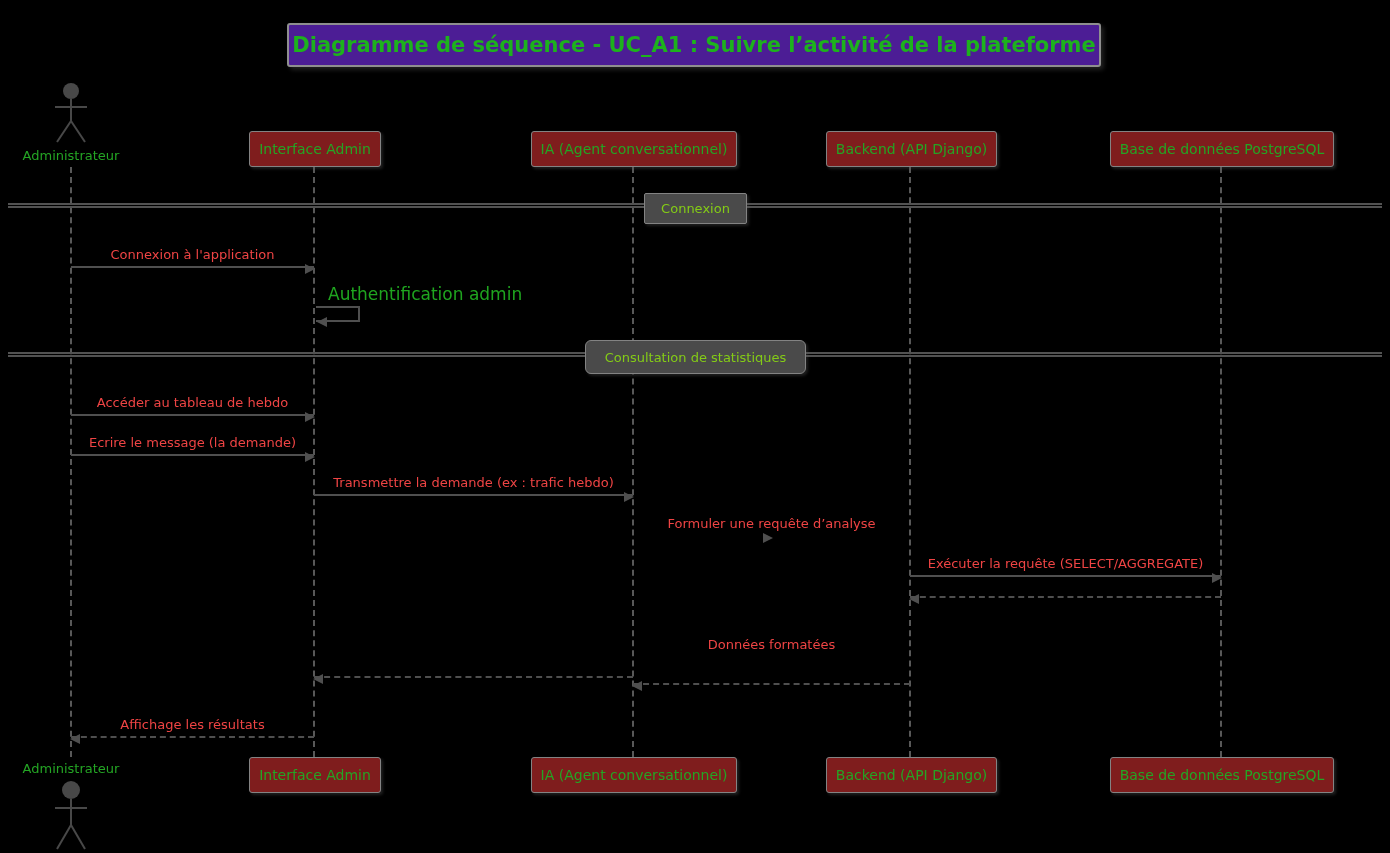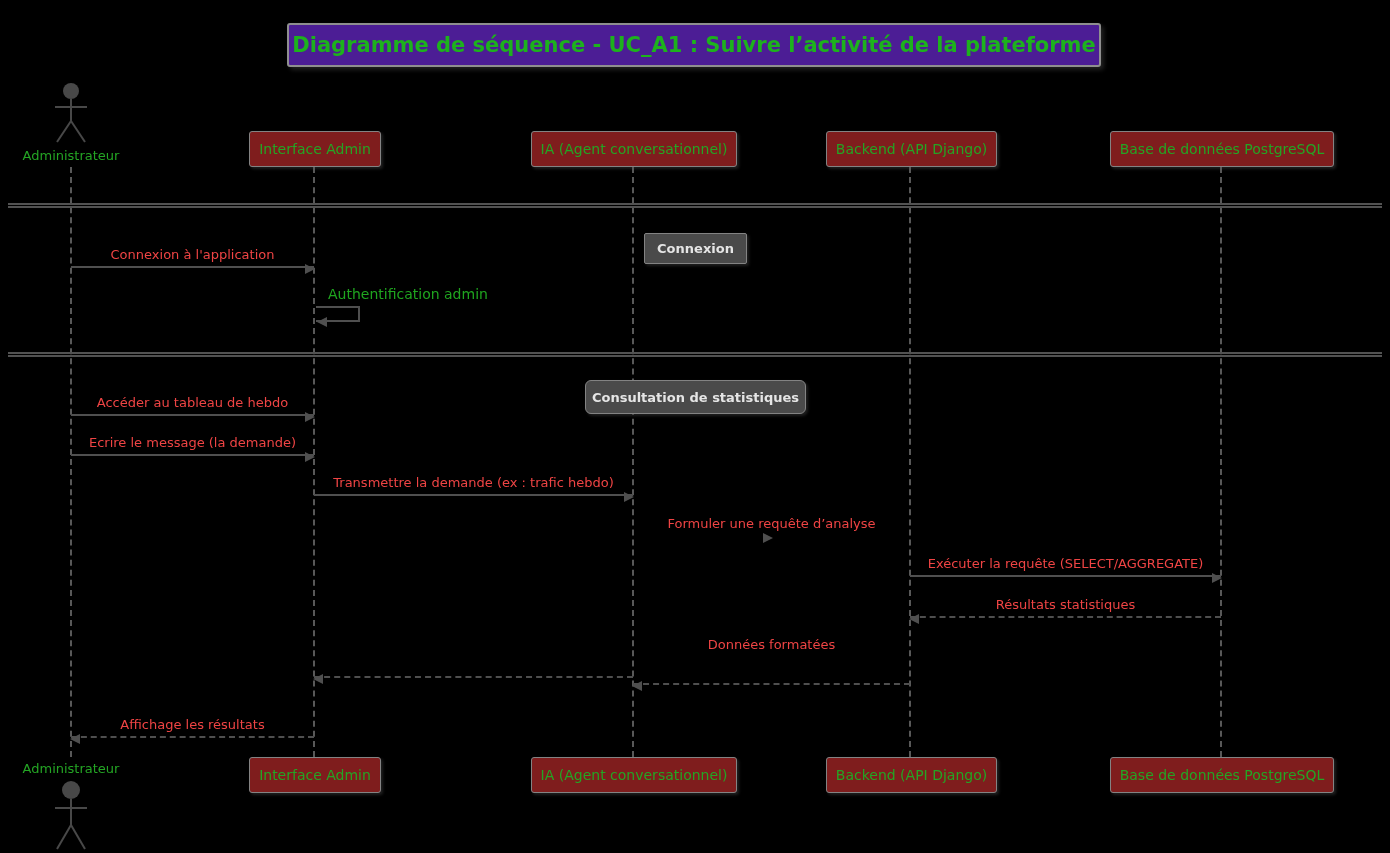--- a/index.html
+++ b/index.html
@@ -20,43 +20,42 @@
     color:#24a524; font-size:14px; box-shadow:2px 2px 3px rgba(90,90,90,.35);
     white-space:nowrap;
   }
   .lifeline { position:absolute; width:0; border-left:2px dashed #585858; top:167px; height:590px; }
   .divider-line {
     position:absolute; left:8px; width:1374px; height:1px;
     border-top:2px solid #525252; border-bottom:2px solid #525252; z-index:1;
   }
   .divider-label {
     position:absolute; background:#4a4a4a; border:1px solid #838383; border-radius:2px;
-    color:#e5e5e5; font-weight:bold; font-size:13px;
+    color:#84cc16; font-weight:normal; font-size:13px;
     display:flex; align-items:center; justify-content:center; z-index:2;
     box-shadow:2px 2px 3px rgba(90,90,90,.35);
-    margin-top:40px;
   }
   .msg { position:absolute; display:flex; flex-direction:column; z-index:3; }
   .msg .lbl {
     color:#ef4444; font-size:13px; text-align:center; height:17px; line-height:17px;
     margin-bottom:3px; white-space:nowrap;
   }
   .msg .line { height:0; border-top:2px solid #4f4f4f; position:relative; }
   .msg.dashed .line { border-top-style:dashed; }
   .msg .line.right::after {
     content:""; position:absolute; right:-1px; top:-4px; width:0; height:0;
     border-left:10px solid #4f4f4f; border-top:5px solid transparent; border-bottom:5px solid transparent;
   }
   .msg .line.left::before {
     content:""; position:absolute; left:-1px; top:-4px; width:0; height:0;
     border-right:10px solid #4f4f4f; border-top:5px solid transparent; border-bottom:5px solid transparent;
   }
   .selfmsg { position:absolute; z-index:3; }
   .selfmsg .lbl {
-    color:#1fa51f; font-size:14px; height:17px; line-height:17px;
+    color:#1fa51f; font-size:17px; height:17px; line-height:17px;
     margin:0 0 3px 12px; white-space:nowrap; text-align:left;
   }
   .selfmsg .loop {
     width:42px; height:12px; position:relative;
     border-top:2px solid #4f4f4f; border-right:2px solid #4f4f4f; border-bottom:2px solid #4f4f4f;
   }
   .selfmsg .loop::after {
     content:""; position:absolute; left:1px; bottom:-7px; width:0; height:0;
     border-right:10px solid #4f4f4f; border-top:5px solid transparent; border-bottom:5px solid transparent;
   }
@@ -129,21 +128,20 @@
     <div class="lbl">Formuler une requête d’analyse</div>
     <div class="line right"></div>
   </div>
 
   <div class="msg" style="left:910px; top:555px; width:311px;">
     <div class="lbl">Exécuter la requête (SELECT/AGGREGATE)</div>
     <div class="line right"></div>
   </div>
 
   <div class="msg dashed" style="left:910px; top:596px; width:311px;">
-    <div class="lbl">Résultats statistiques</div>
     <div class="line left"></div>
   </div>
 
   <div class="msg dashed" style="left:633px; top:636px; width:277px;gap:27px;">
     <div class="lbl">Données formatées</div>
     <div class="line left"></div>
   </div>
 
   <div class="msg dashed" style="left:314px; top:676px; width:319px;">
     <div class="line left"></div>

